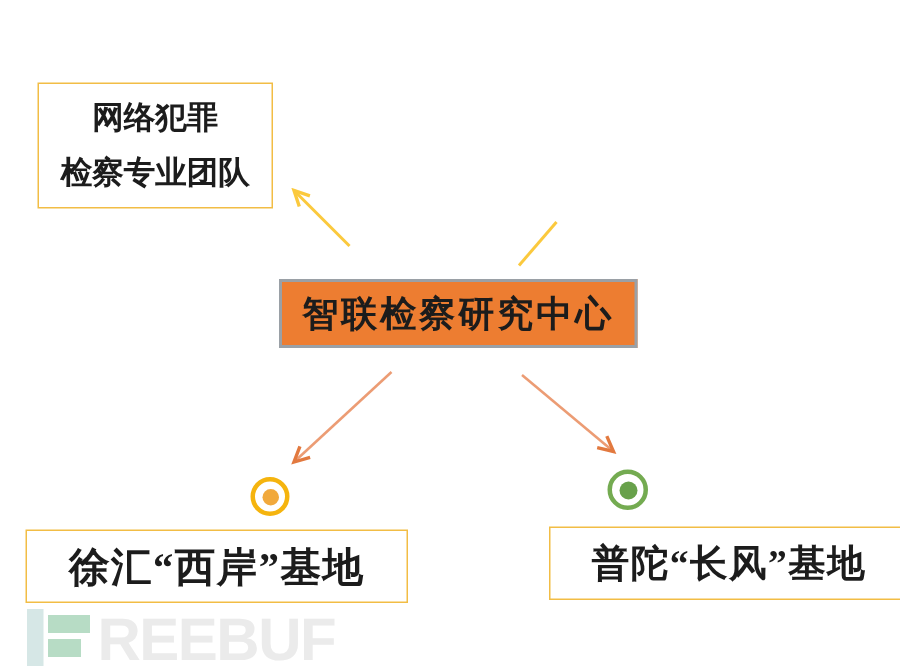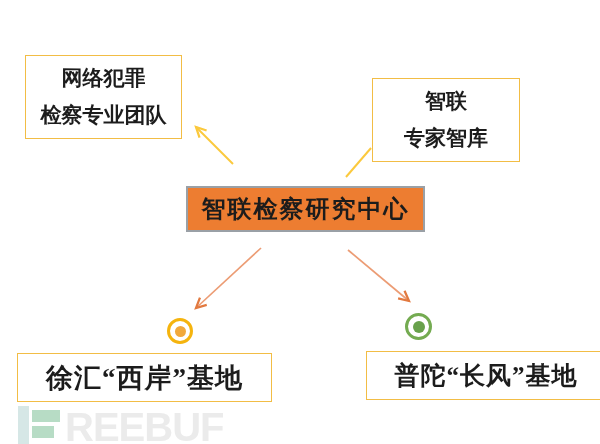--- a/index.html
+++ b/index.html
@@ -61,24 +61,20 @@
     <line x1="346" y1="177" x2="371" y2="148" stroke-width="2" stroke="#FBC93D"></line>
     <line x1="261" y1="248" x2="196" y2="308" stroke-width="1.7" marker-end="url(#orangeHead)" stroke="#EC9C74"></line>
     <line x1="348" y1="250" x2="409" y2="301" stroke-width="1.7" marker-end="url(#orangeHead)" stroke="#EC9C74"></line>
   </svg>
 
   <div class="box box-team">
     <span>网络犯罪</span>
     <span>检察专业团队</span>
   </div>
 
-  <div class="box box-thinktank">
-    <span>智联</span>
-    <span>专家智库</span>
-  </div>
 
   <div class="box box-center">
     <span>智联检察研究中心</span>
   </div>
 
   <div class="bullet bullet-yellow">
     <div class="dot"></div>
   </div>
   <div class="bullet bullet-green">
     <div class="dot"></div>

